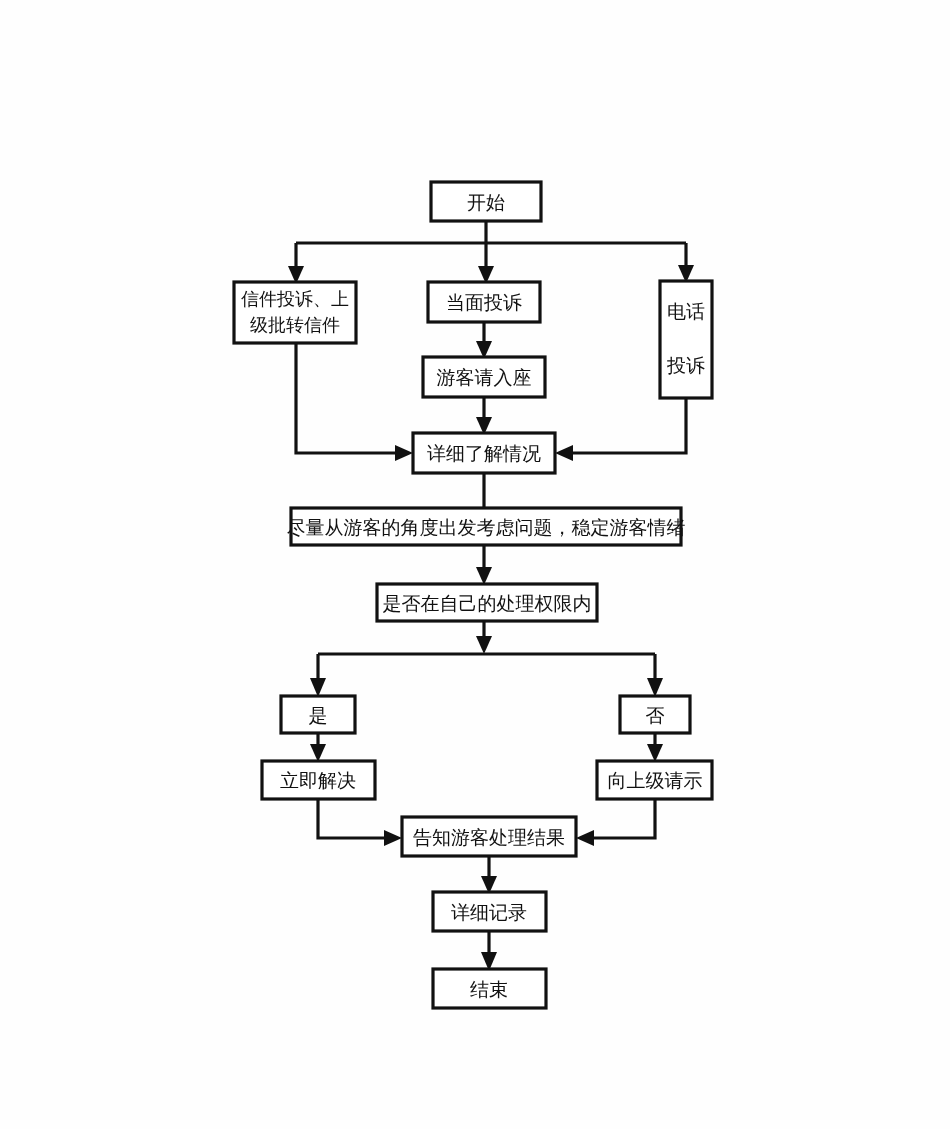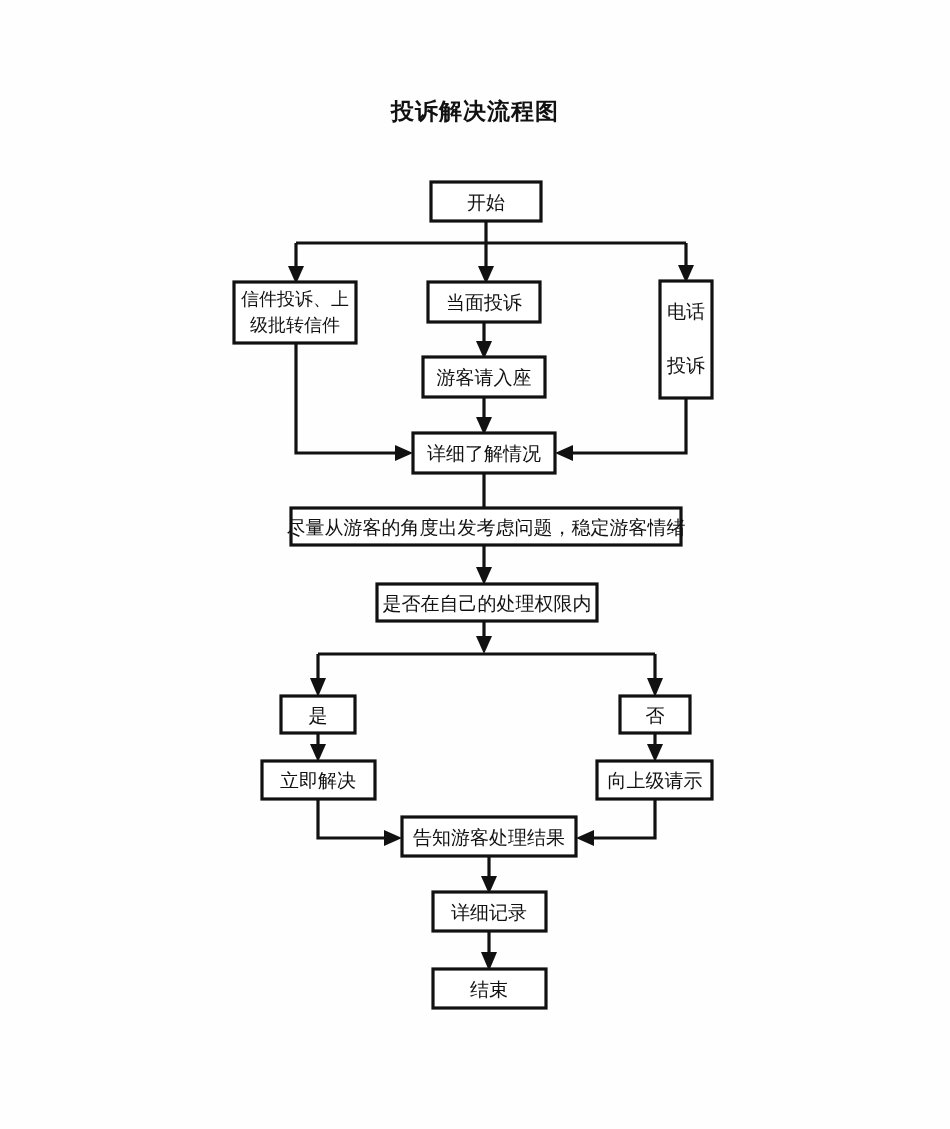--- a/index.html
+++ b/index.html
@@ -60,21 +60,20 @@
   }
   .nodelabel.vert {
     font-size: 19px;
   }
 </style>
 </head>
 <body>
 
 <div id="page">
 
-  <div id="title">投诉解决流程图</div>
 
   <svg id="flow" width="950" height="1129" viewBox="0 0 950 1129">
 
     <g>
 
       <g>
         <path class="edge" d="M 486,221 L 486,243"></path>
         <path class="edge" d="M 296,243 L 686,243"></path>
         <path class="edge" d="M 486,243 L 486,272"></path>
         <polygon class="arrowhead" points="486,284 478,266 494,266"></polygon>

